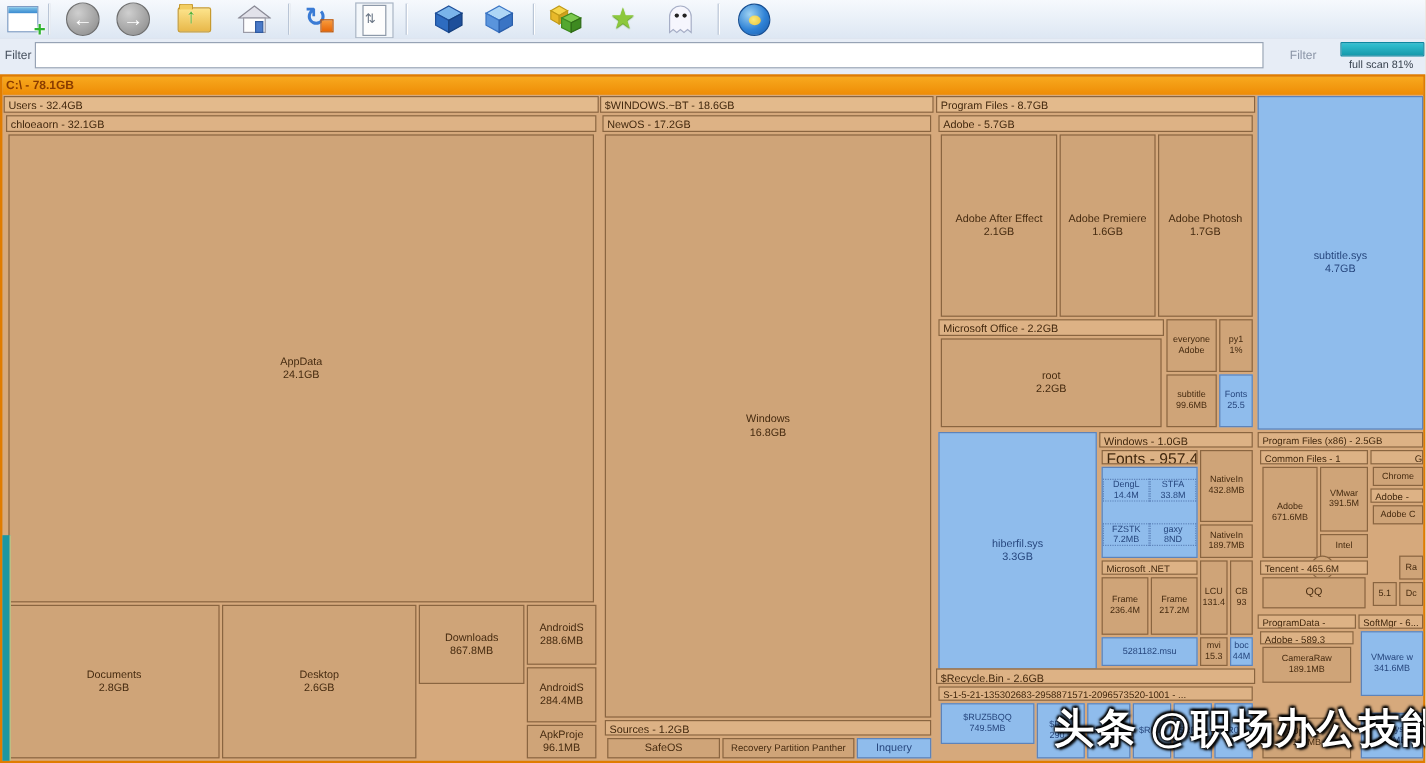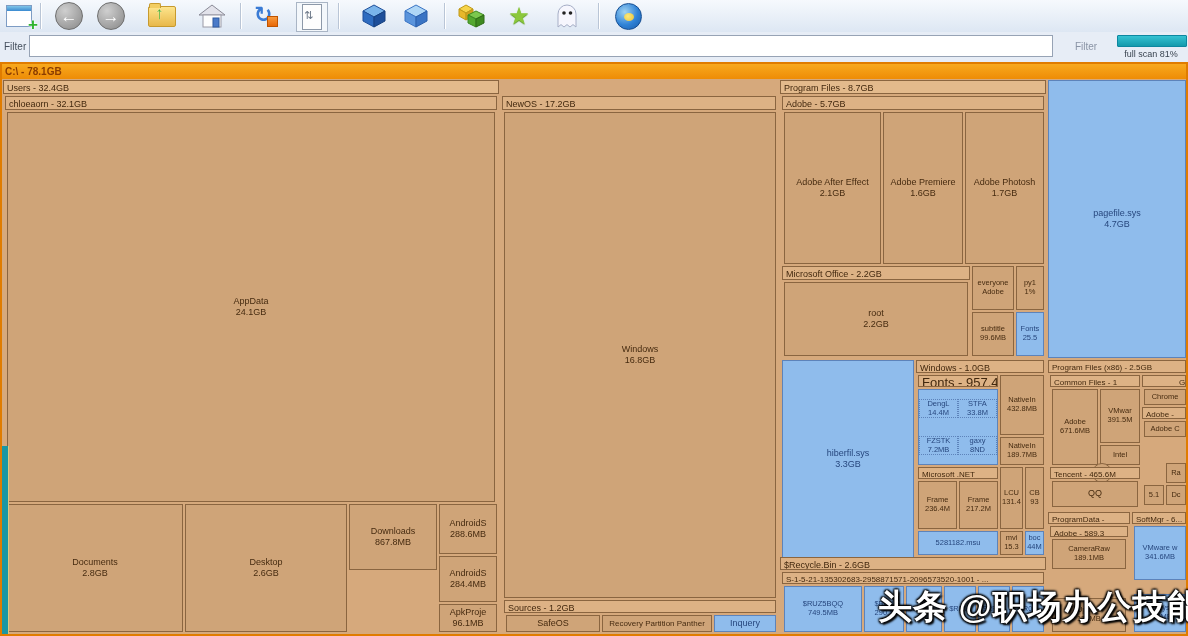--- a/index.html
+++ b/index.html
@@ -181,20 +181,21 @@
     <div class="tm-block" style="left:347px;top:440px;width:88px;height:66px;">Downloads
 867.8MB</div>
     <div class="tm-block" style="left:437px;top:440px;width:58px;height:50px;">AndroidS
 288.6MB</div>
     <div class="tm-block" style="left:437px;top:492px;width:58px;height:46px;">AndroidS
 284.4MB</div>
     <div class="tm-block" style="left:437px;top:540px;width:58px;height:28px;">ApkProje
 96.1MB</div>
     <div id="teal-strip"></div>
 
+    <div class="tm-head" style="left:498px;top:16px;width:278px;height:14px;background:#e3ba8c;">$WINDOWS.~BT - 18.6GB</div>
     <div class="tm-head" style="left:500px;top:32px;width:274px;height:14px;">NewOS - 17.2GB</div>
     <div class="tm-block" style="left:502px;top:48px;width:272px;height:486px;">Windows
 16.8GB</div>
     <div class="tm-head" style="left:502px;top:536px;width:272px;height:13px;">Sources - 1.2GB</div>
     <div class="tm-block" style="left:504px;top:551px;width:94px;height:17px;">SafeOS</div>
     <div class="tm-block" style="left:600px;top:551px;width:110px;height:17px;font-size:8px;">Recovery Partition Panther</div>
     <div class="tm-block blue" style="left:712px;top:551px;width:62px;height:17px;">Inquery</div>
 
     <div class="tm-head" style="left:778px;top:16px;width:266px;height:14px;background:#e3ba8c;">Program Files - 8.7GB</div>
     <div class="tm-head" style="left:780px;top:32px;width:262px;height:14px;">Adobe - 5.7GB</div>
@@ -245,30 +246,30 @@
     <div class="tm-block tiny" style="left:1023px;top:403px;width:19px;height:62px;">CB
 93</div>
     <div class="tm-block blue tiny" style="left:916px;top:467px;width:80px;height:24px;">5281182.msu</div>
     <div class="tm-block tiny" style="left:998px;top:467px;width:23px;height:24px;">mvi
 15.3</div>
     <div class="tm-block blue tiny" style="left:1023px;top:467px;width:19px;height:24px;">boc
 44M</div>
 
     <div class="tm-head" style="left:778px;top:493px;width:266px;height:13px;">$Recycle.Bin - 2.6GB</div>
     <div class="tm-head" style="left:780px;top:508px;width:262px;height:12px;font-size:8px;">S-1-5-21-135302683-2958871571-2096573520-1001 - ...</div>
-    <div class="tm-block blue tiny" style="left:782px;top:522px;width:78px;height:46px;">$RUZ5BQQ
+    <div class="tm-block blue tiny" style="left:782px;top:522px;width:78px;height:34px;">$RUZ5BQQ
 749.5MB</div>
     <div class="tm-block blue tiny" style="left:862px;top:522px;width:40px;height:46px;">$R0N
 290.5</div>
     <div class="tm-block blue tiny" style="left:904px;top:522px;width:36px;height:46px;">$RMMKJ</div>
     <div class="tm-block blue tiny" style="left:942px;top:522px;width:32px;height:46px;">$REW</div>
     <div class="tm-block blue tiny" style="left:976px;top:522px;width:32px;height:46px;">$RFA5</div>
     <div class="tm-block blue tiny" style="left:1010px;top:522px;width:32px;height:46px;">$R0A</div>
 
-    <div class="tm-block blue" style="left:1046px;top:16px;width:138px;height:278px;">pagefile.sys
+    <div class="tm-block blue" style="left:1046px;top:16px;width:138px;height:278px;">subtitle.sys
 4.7GB</div>
     <div class="tm-head" style="left:1046px;top:296px;width:138px;height:13px;font-size:8px;">Program Files (x86) - 2.5GB</div>
     <div class="tm-head" style="left:1048px;top:311px;width:90px;height:12px;font-size:8px;">Common Files - 1</div>
     <div class="tm-block tiny" style="left:1050px;top:325px;width:46px;height:76px;">Adobe
 671.6MB</div>
     <div class="tm-block tiny" style="left:1098px;top:325px;width:40px;height:54px;">VMwar
 391.5M</div>
     <div class="tm-block tiny" style="left:1098px;top:381px;width:40px;height:20px;">Intel</div>
     <div class="tm-head" style="left:1140px;top:311px;width:44px;height:12px;font-size:8px;padding-left:36px;">Google -</div>
     <div class="tm-block tiny" style="left:1142px;top:325px;width:42px;height:16px;">Chrome</div>

